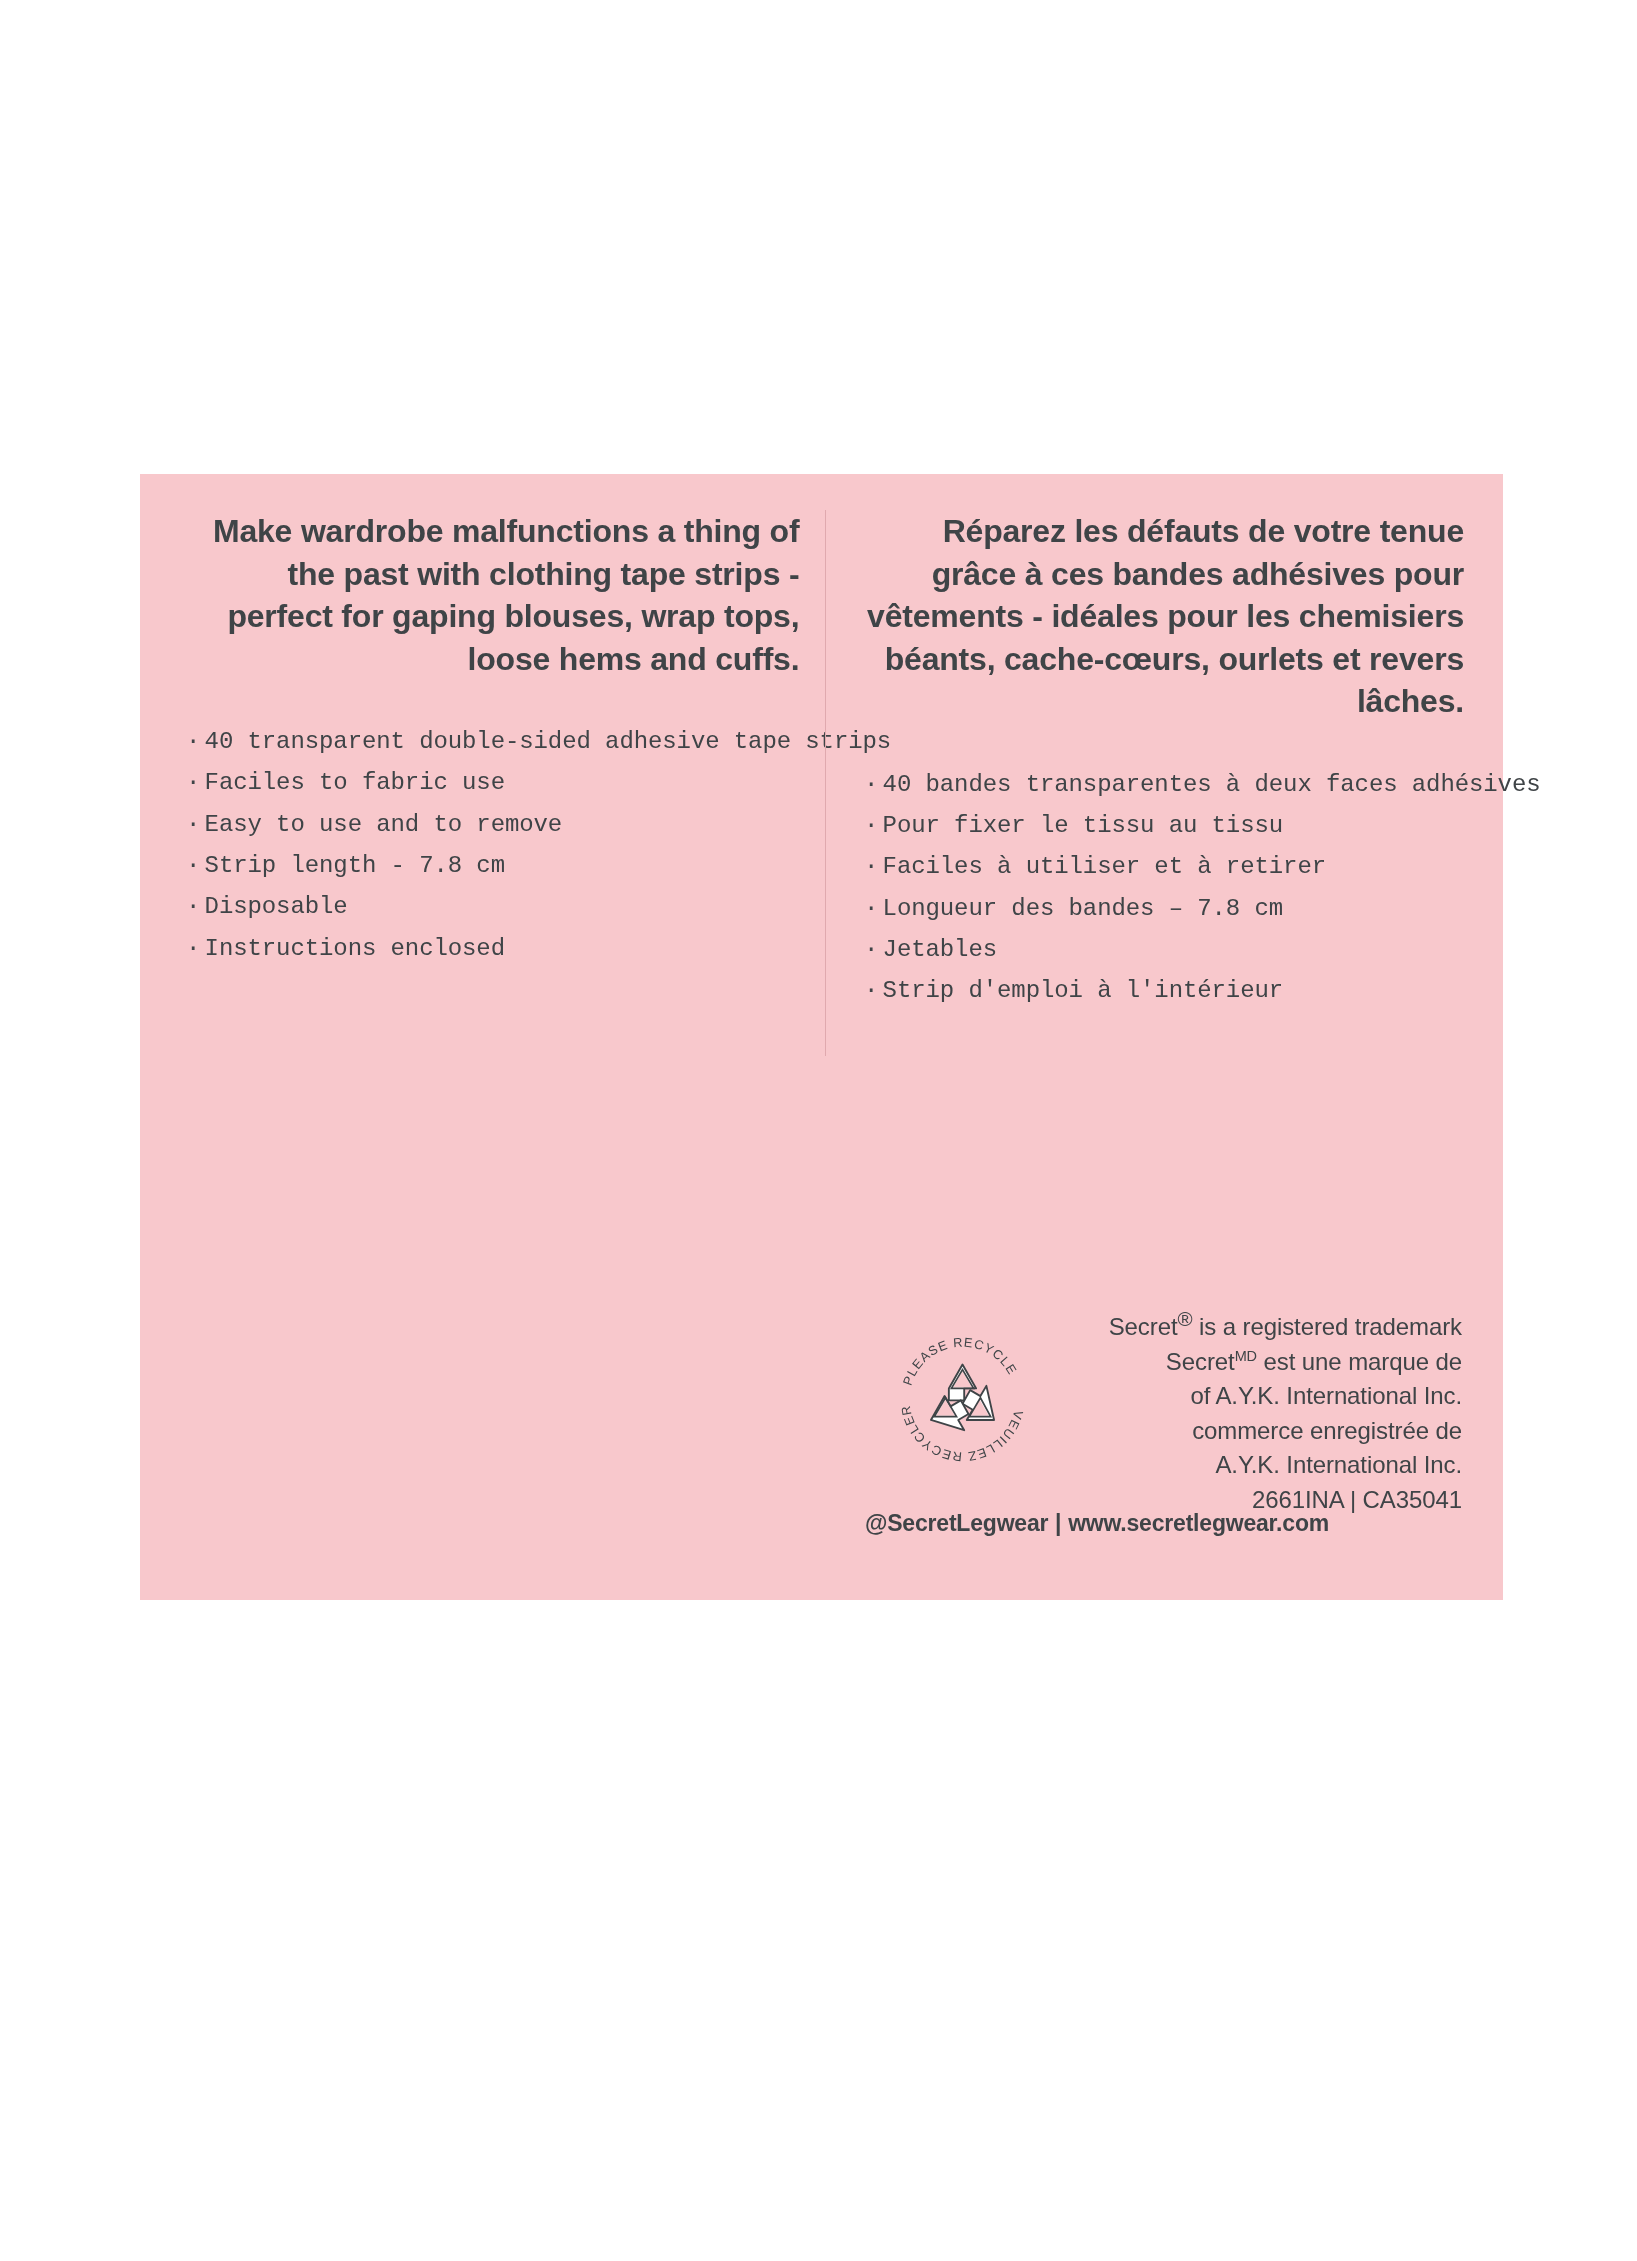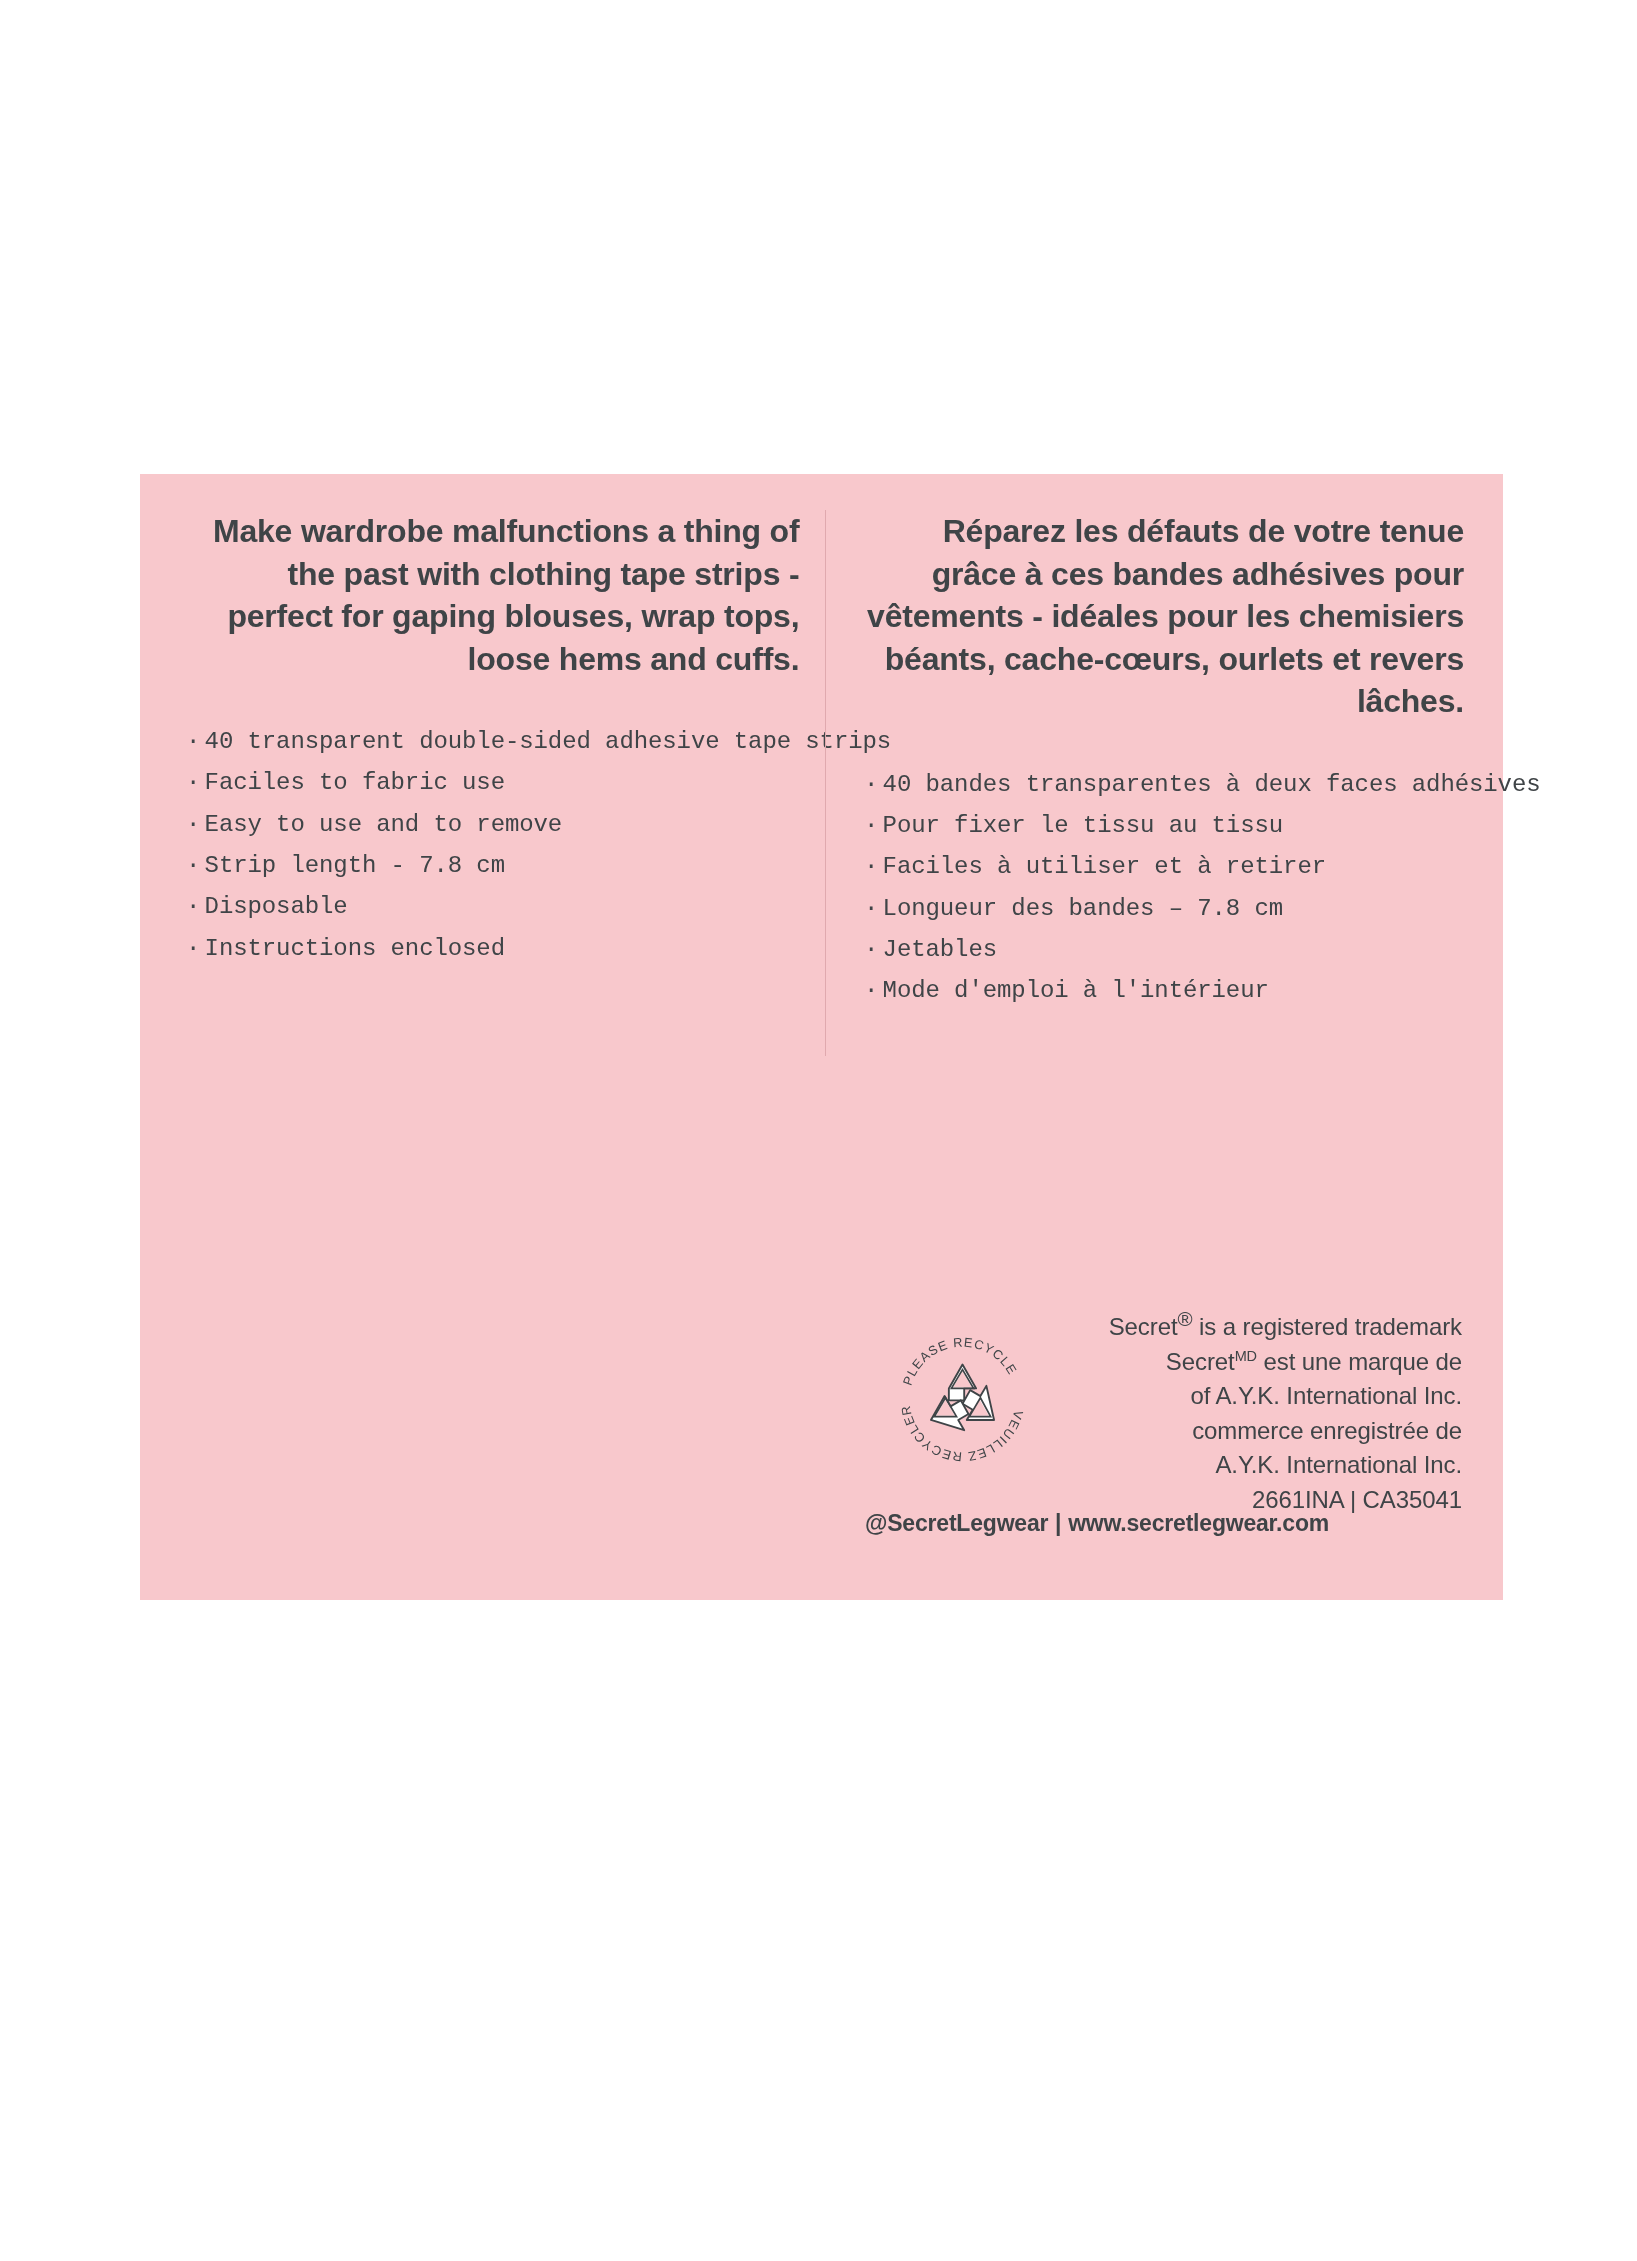--- a/index.html
+++ b/index.html
@@ -144,21 +144,21 @@
     </div>
 
     <div class="col right">
       <p class="headline">Réparez les défauts de votre tenue grâce à ces bandes adhésives pour vêtements - idéales pour les chemisiers béants, cache-cœurs, ourlets et revers lâches.</p>
       <ul class="feature-list">
         <li><span class="dot">·</span><span>40 bandes transparentes à deux faces adhésives</span></li>
         <li><span class="dot">·</span><span>Pour fixer le tissu au tissu</span></li>
         <li><span class="dot">·</span><span>Faciles à utiliser et à retirer</span></li>
         <li><span class="dot">·</span><span>Longueur des bandes – 7.8 cm</span></li>
         <li><span class="dot">·</span><span>Jetables</span></li>
-        <li><span class="dot">·</span><span>Mode d'emploi à l'intérieur</span></li>
+        <li><span class="dot">·</span><span>Strip d'emploi à l'intérieur</span></li>
       </ul>
     </div>
 
   </div>
 
   <div id="recycle-wrap">
     <svg class="recycle-svg" viewBox="0 0 170 170" xmlns="http://www.w3.org/2000/svg">
       <defs>
         <path id="arcTop" d="M 23,85 A 62,62 0 0 1 147,85" fill="none"></path>
         <path id="arcBot" d="M 147,85 A 62,62 0 0 1 23,85" fill="none"></path>

